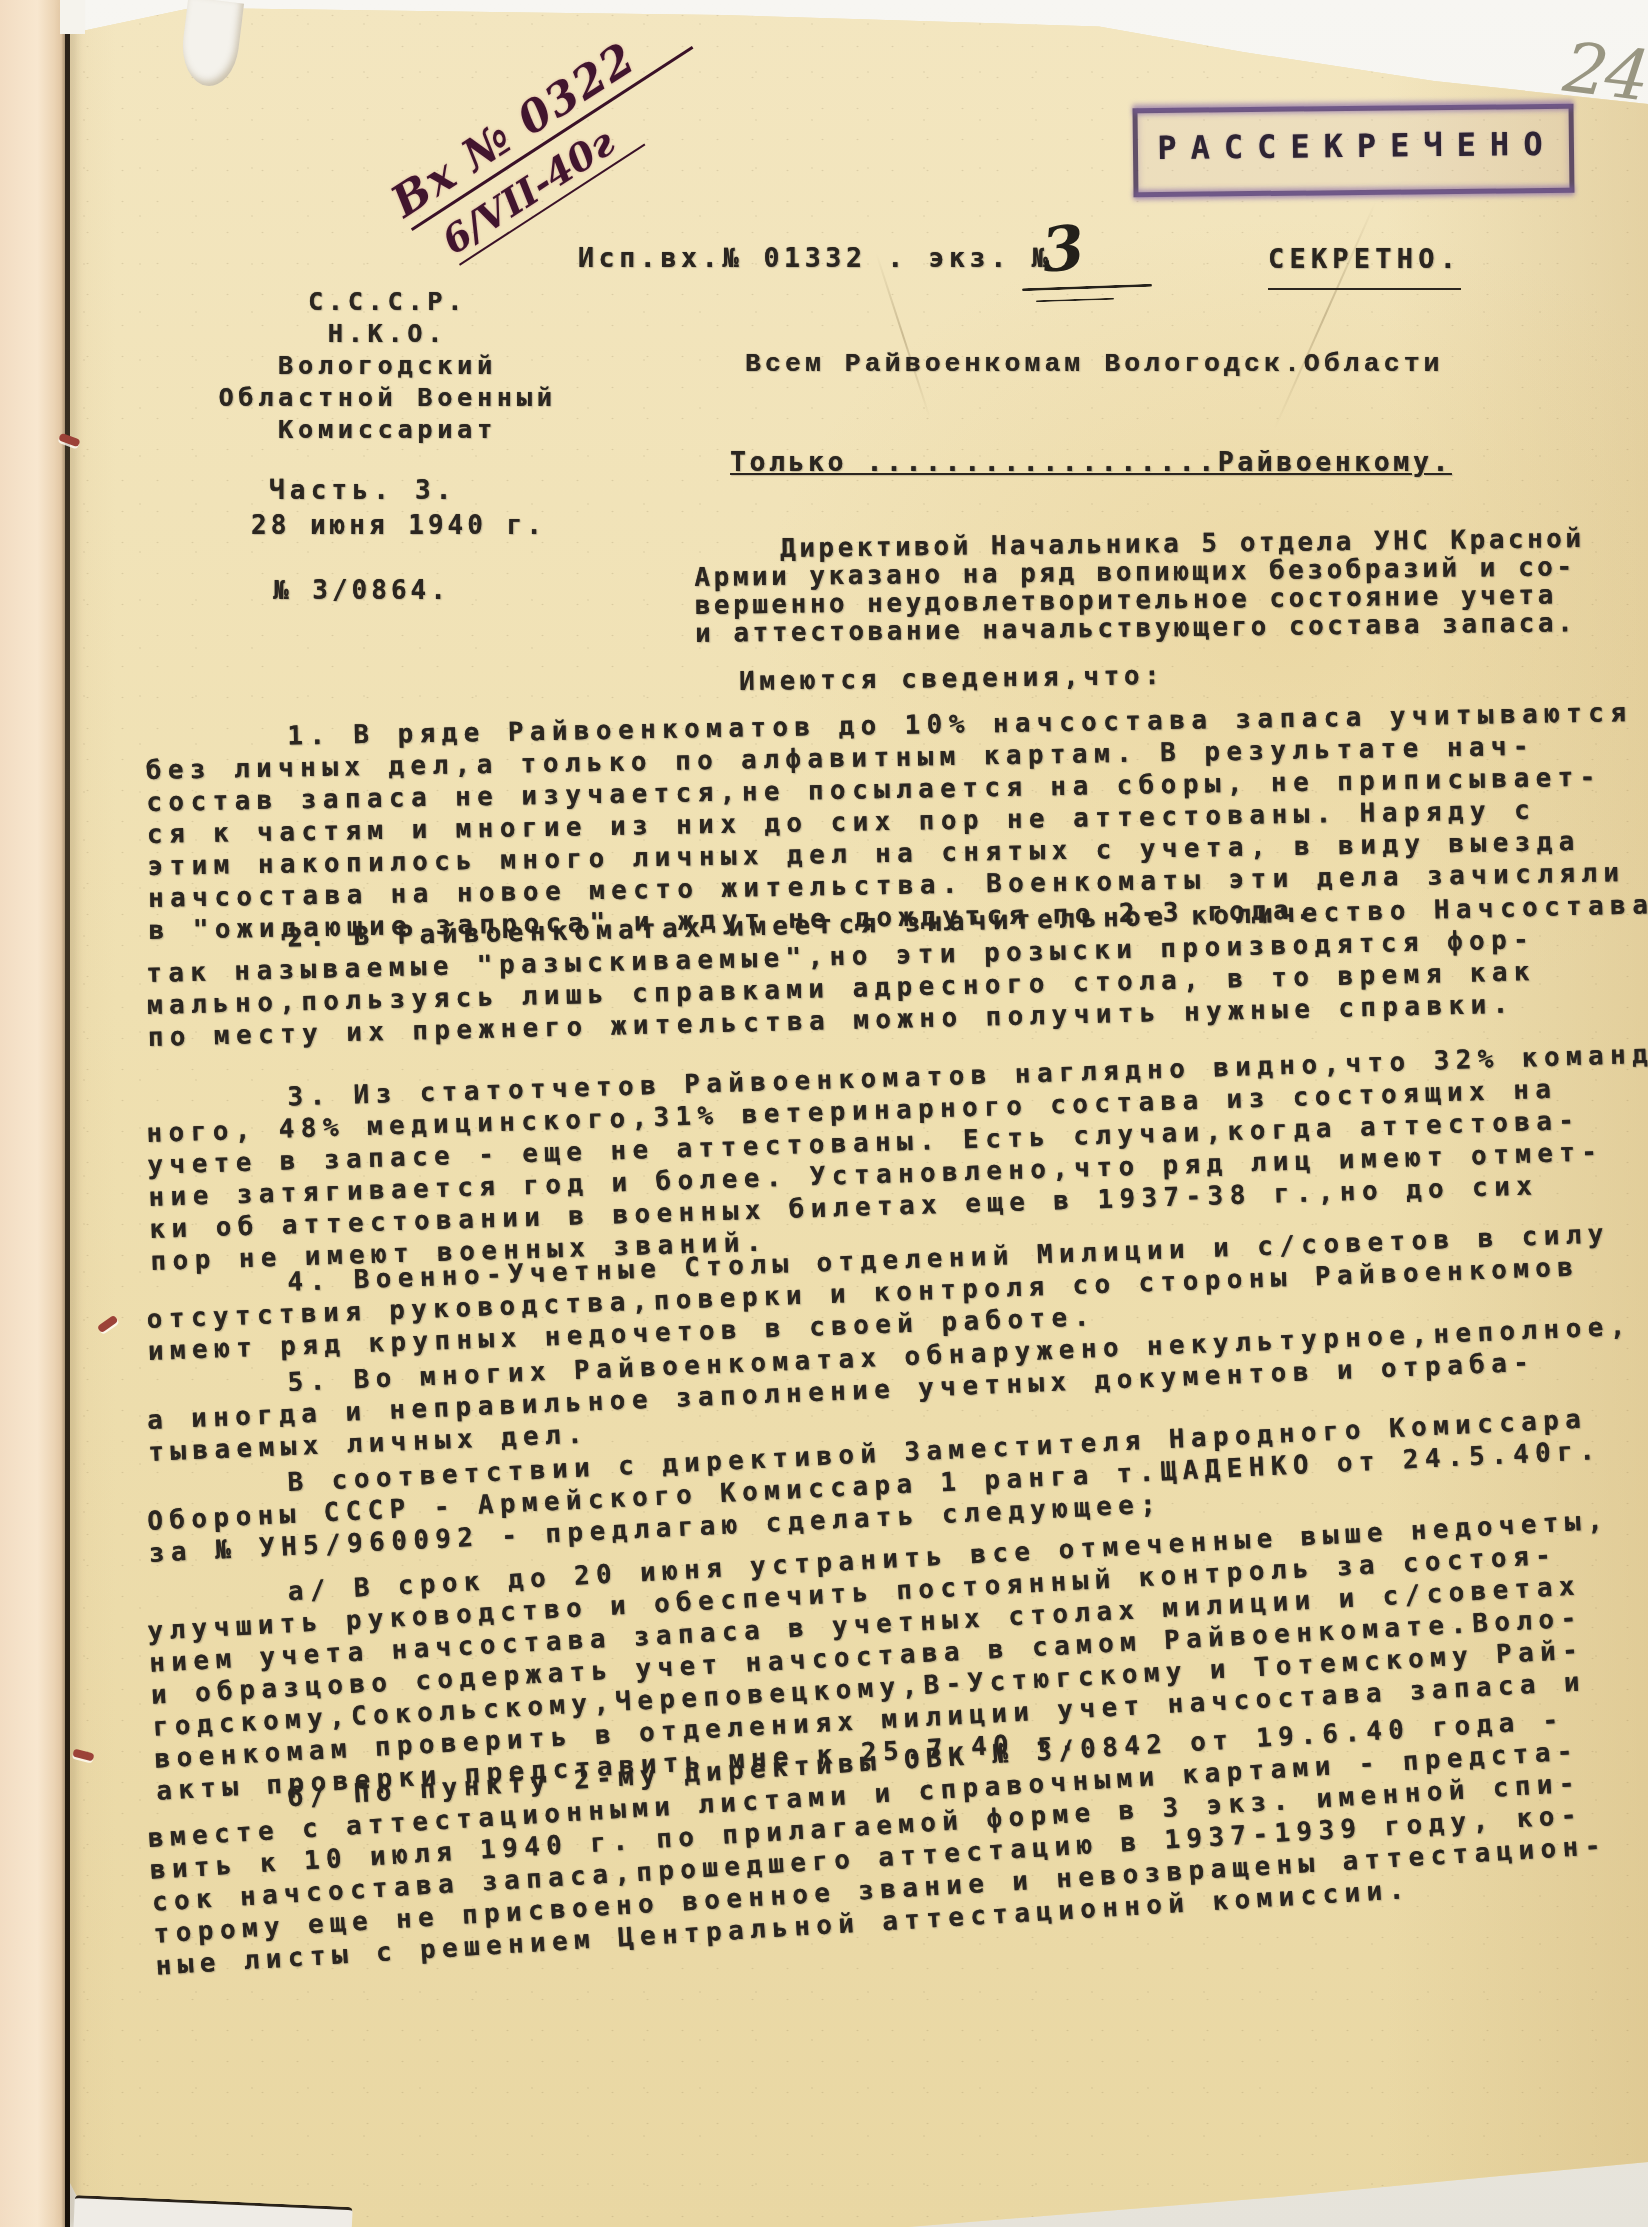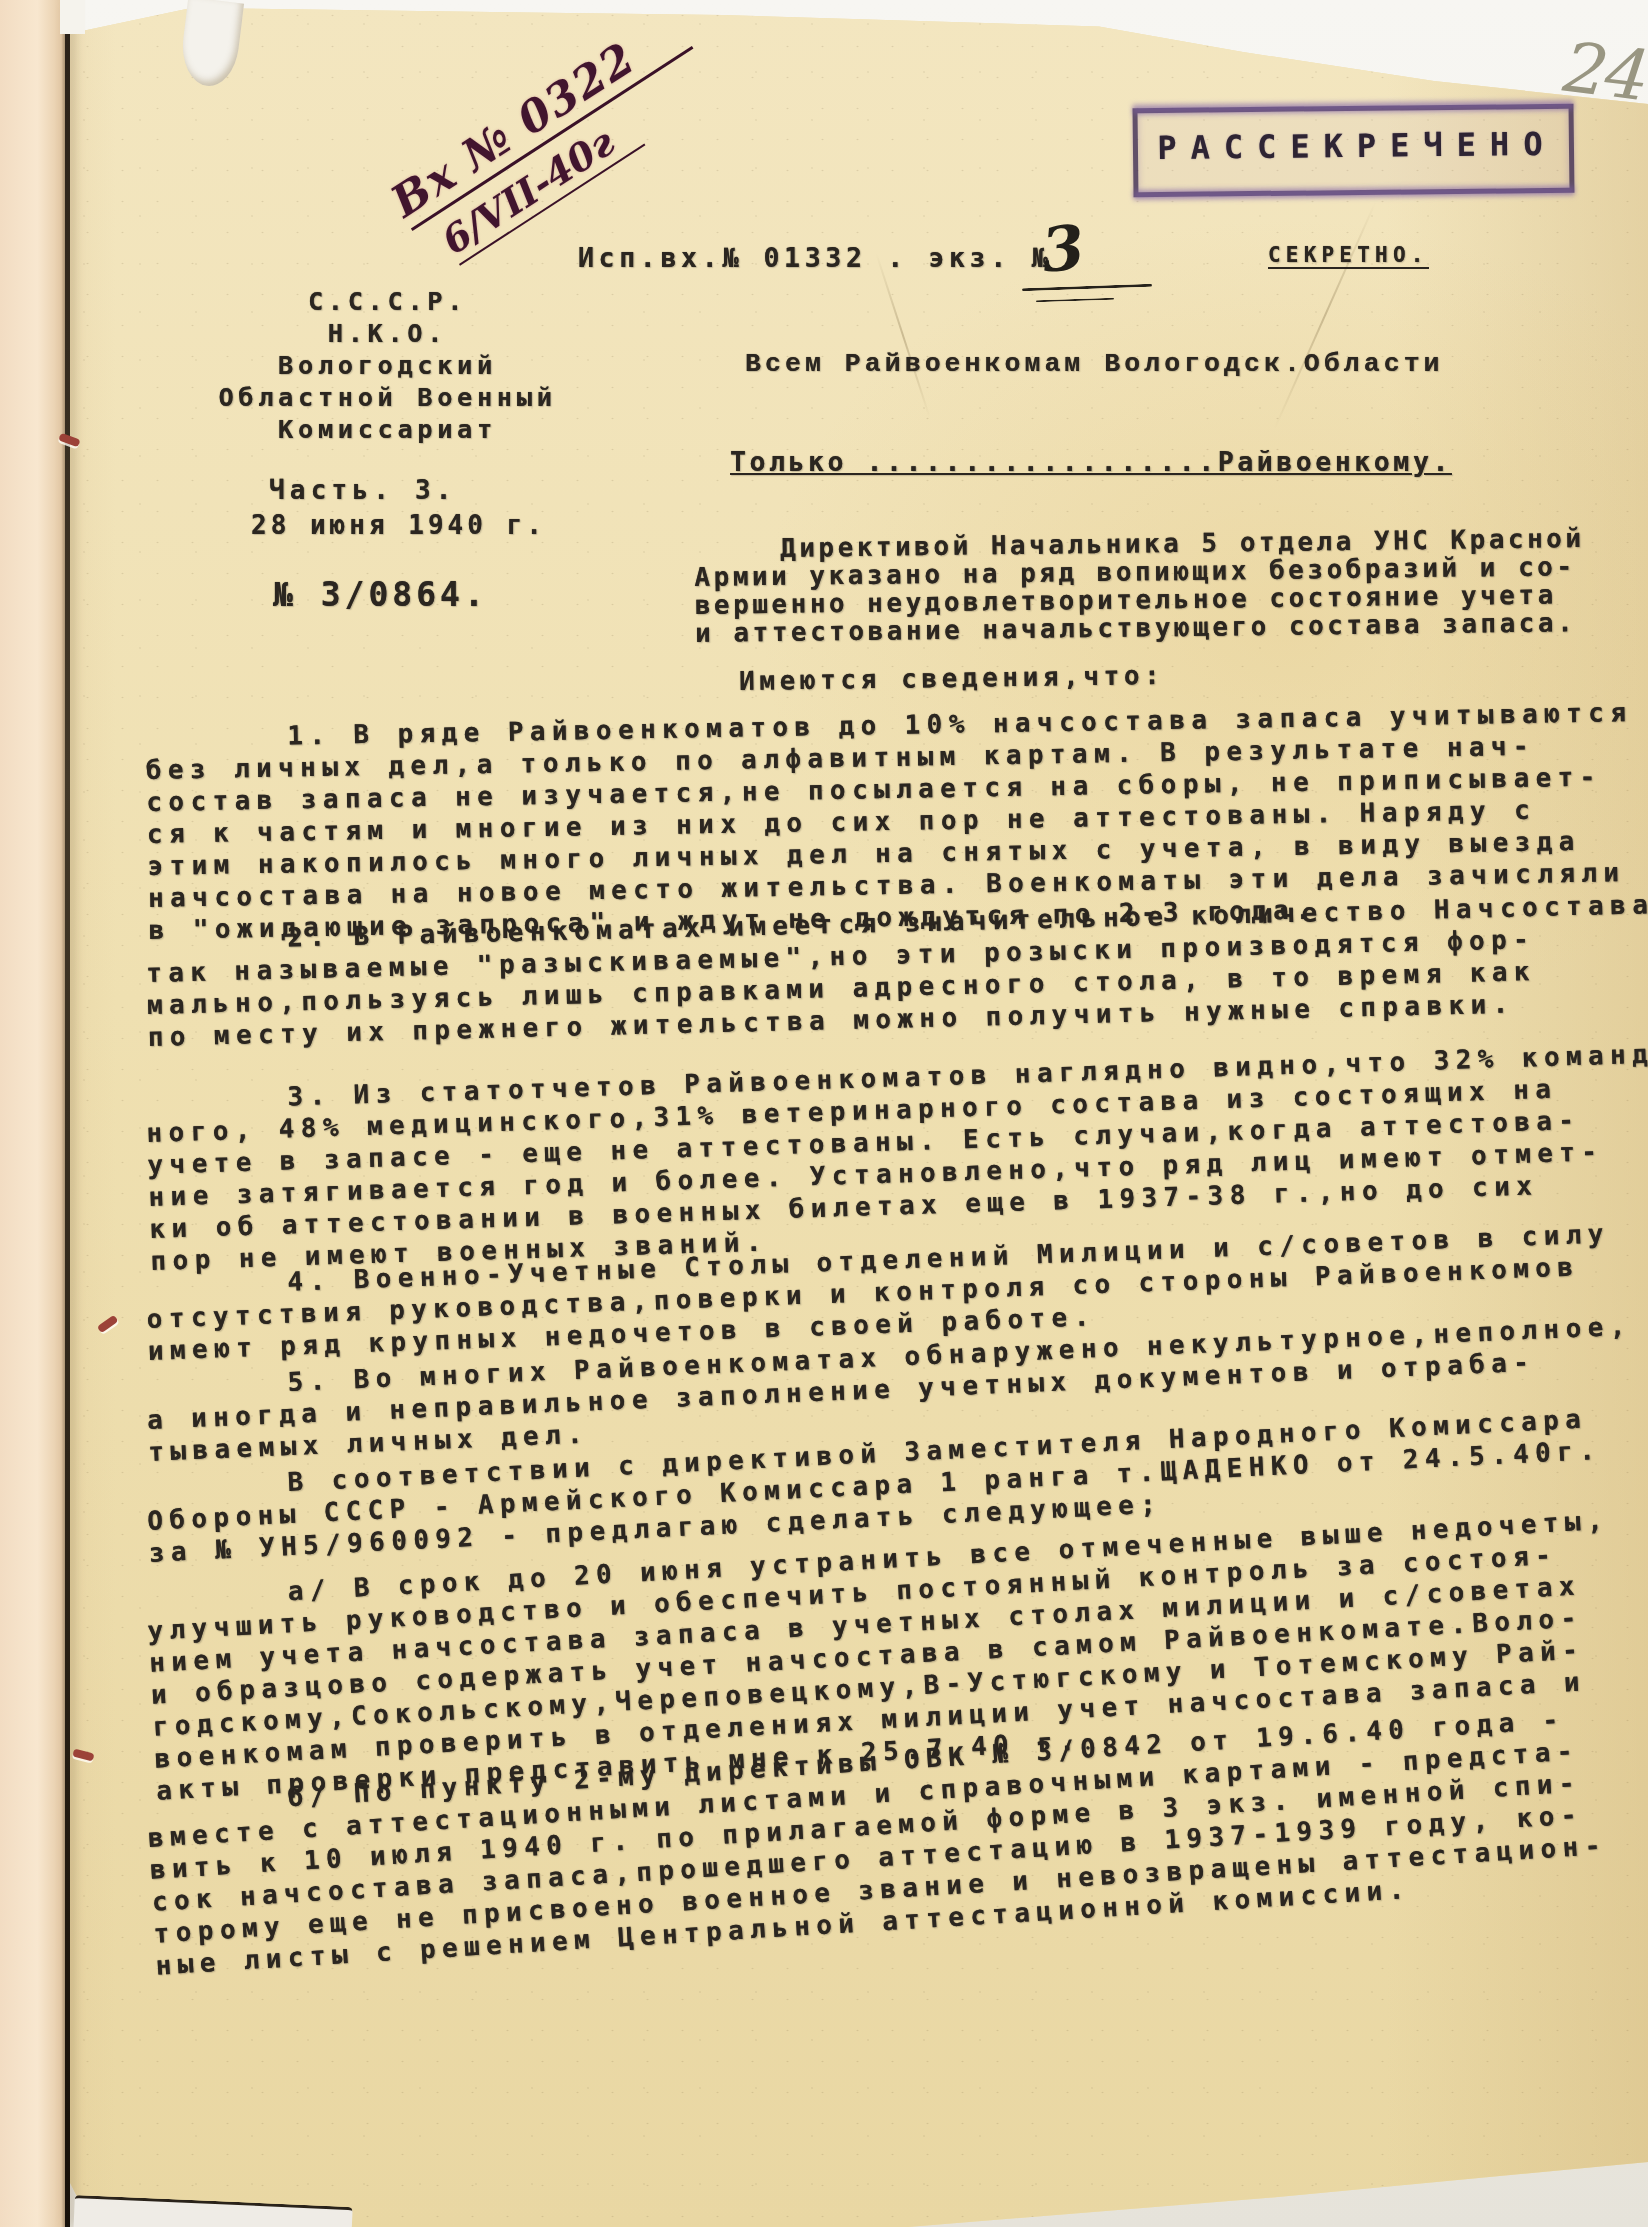--- a/index.html
+++ b/index.html
@@ -35,30 +35,30 @@
         box-shadow:0 2.3px 0 rgba(255,252,245,.8);}
   
   .typed{position:absolute;font-family:"DejaVu Sans Mono",monospace;font-weight:700;color:#2b2620;
         white-space:nowrap;text-shadow:0 0 0.9px rgba(43,38,32,.8),1.2px 1.2px 1.2px rgba(43,38,32,.18);}
   .para{transform-origin:left top;}
   .para .tline{white-space:nowrap;}
   .para.main{left:145px;font-size:26px;letter-spacing:6.4px;}
   .para.main .tline:first-child{padding-left:142px;}
   .intro .tline:first-child{padding-left:86px;}
   .ref{left:578px;top:242px;font-size:26.6px;letter-spacing:4.6px;}
-  .secrecy{left:1268px;top:243px;font-size:21px;letter-spacing:5.2px;border-bottom:2.9px solid #2b2620;padding-bottom:0;}
+  .secrecy{left:1268px;top:243px;font-size:27px;letter-spacing:5.2px;border-bottom:2.9px solid #2b2620;padding-bottom:14px;}
   .hand3{position:absolute;left:1042px;top:213px;font-family:"DejaVu Serif",serif;font-style:italic;font-weight:700;
         font-size:61px;color:#23201a;transform:rotate(-6deg);}
   .uline{position:absolute;border-radius:1.7px;}
   .u1{left:1022px;top:286px;width:130px;border-top:3.5px solid #26221b;transform:rotate(-2deg);}
   .u2{left:1036px;top:299px;width:78px;border-top:2.3px solid #26221b;transform:rotate(-2deg);}
   .lh-org{left:191px;top:285px;width:393px;text-align:center;font-size:25.4px;letter-spacing:4.6px;line-height:32px;}
   .lh-unit{left:269px;top:475px;font-size:26px;letter-spacing:5.2px;text-align:right;}
   .lh-date{left:251px;top:510px;font-size:26px;letter-spacing:4px;}
-  .lh-num{left:273px;top:575px;font-size:33px;letter-spacing:4px;}
+  .lh-num{left:273px;top:575px;font-size:26px;letter-spacing:4px;}
   .addressee{left:745px;top:349px;font-size:26.6px;letter-spacing:4px;font-family:Liberation Mono, monospace;}
   .only{left:730px;top:446px;font-size:26.6px;letter-spacing:3.5px;text-decoration:underline;}
   .intro{left:694px;top:535px;font-size:26px;letter-spacing:3.5px;line-height:28px;transform:rotate(-0.7deg);}
   .hasinfo{left:739px;top:663px;font-size:26px;letter-spacing:4.6px;transform:rotate(-0.8deg);}
   .p1{top:722px;line-height:32px;transform:rotate(-1deg);}
   .p2{top:925px;line-height:32px;transform:rotate(-1.4deg);}
   .p3{top:1085px;line-height:32px;transform:rotate(-1.8deg);}
   .p4{top:1271px;line-height:32px;transform:rotate(-2.1deg);}
   .p5{top:1372px;line-height:32px;transform:rotate(-2.4deg);}
   .p6{top:1473px;line-height:32px;transform:rotate(-2.8deg);}

